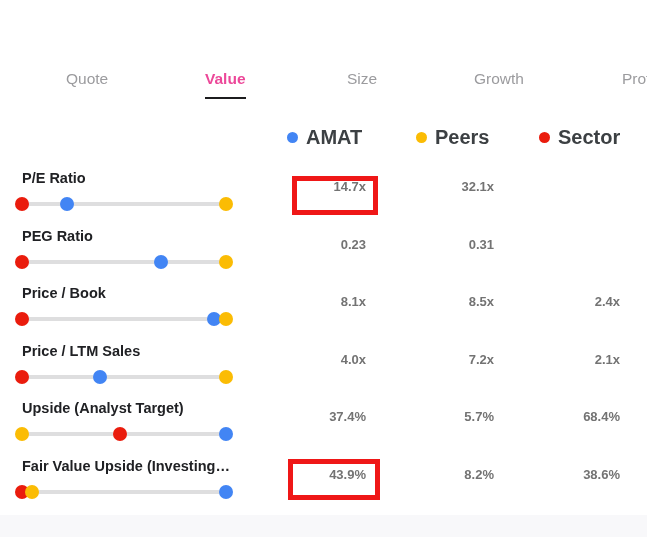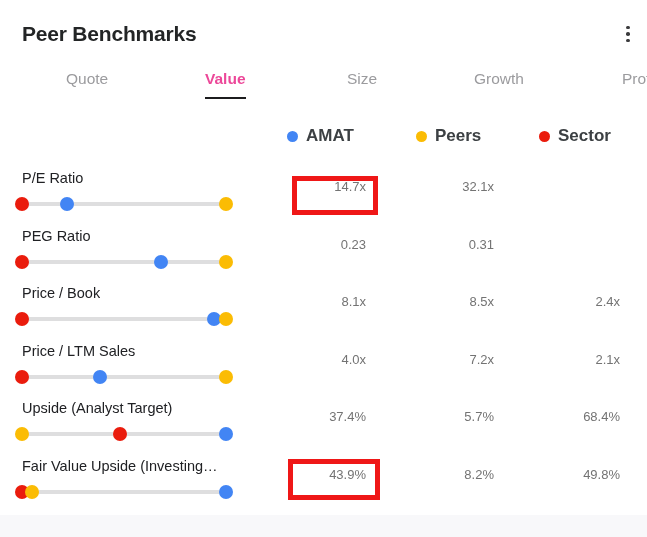--- a/index.html
+++ b/index.html
@@ -122,35 +122,36 @@
     gap: 8px;
     white-space: nowrap;
   }
   .legend-dot {
     width: 11px;
     height: 11px;
     border-radius: 50%;
     flex: 0 0 auto;
   }
   .legend-label {
-    font-size: 17px;
+    font-size: 20px;
     font-weight: bold;
     color: #3c4043;
     text-align: right;
   }
   .legend-0 { left: 287px; }
   .legend-1 { left: 416px; }
   .legend-2 { left: 539px; }
 
   
   .rows {
     position: absolute;
     left: 0;
     top: 165px;
     width: 599px;
+    font-weight: bold;
   }
   .row {
     position: relative;
     height: 57.5px;
   }
 
   .row-label {
     position: absolute;
     left: 22px;
     top: 5px;
@@ -220,28 +221,20 @@
     top: 459px;
     width: 92px;
     height: 41px;
   }
 </style>
 </head>
 <body>
 
 <div id="card">
 
-  <div class="header">
-    <div class="page-title">Peer Benchmarks</div>
-    <div class="kebab">
-      <span></span>
-      <span></span>
-      <span></span>
-    </div>
-  </div>
 
   <div class="tabs">
     <div class="tab tab-0">Quote</div>
     <div class="tab tab-1 active">Value</div>
     <div class="tab tab-2">Size</div>
     <div class="tab tab-3">Growth</div>
     <div class="tab tab-4">Profit</div>
   </div>
 
   <div class="legend" style="left:0;width:647px;">
@@ -327,21 +320,21 @@
     <div class="row">
       <div class="row-label">Fair Value Upside (Investing…</div>
       <div class="slider">
         <div class="slider-track"></div>
         <div class="dot" style="left:0%;background:#ea1c0d"></div>
         <div class="dot" style="left:5%;background:#fbbc04"></div>
         <div class="dot" style="left:100%;background:#4285f4"></div>
       </div>
       <div class="cell cell-0">43.9%</div>
       <div class="cell cell-1">8.2%</div>
-      <div class="cell cell-2">49.8%</div>
+      <div class="cell cell-2">38.6%</div>
     </div>
 
   </div>
 
   <div class="highlight-box" id="highlight-pe"></div>
   <div class="highlight-box" id="highlight-fv"></div>
 
 </div>
 
 <div id="bottom-band"></div>

